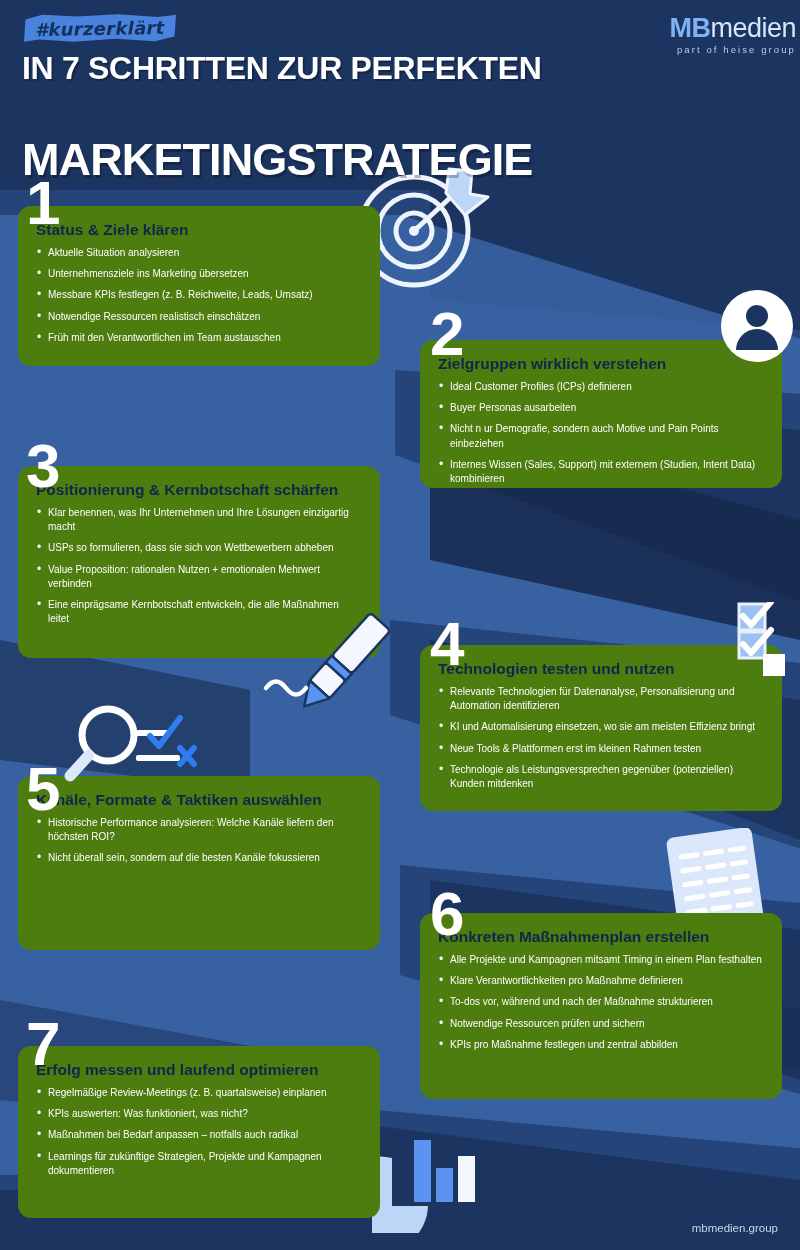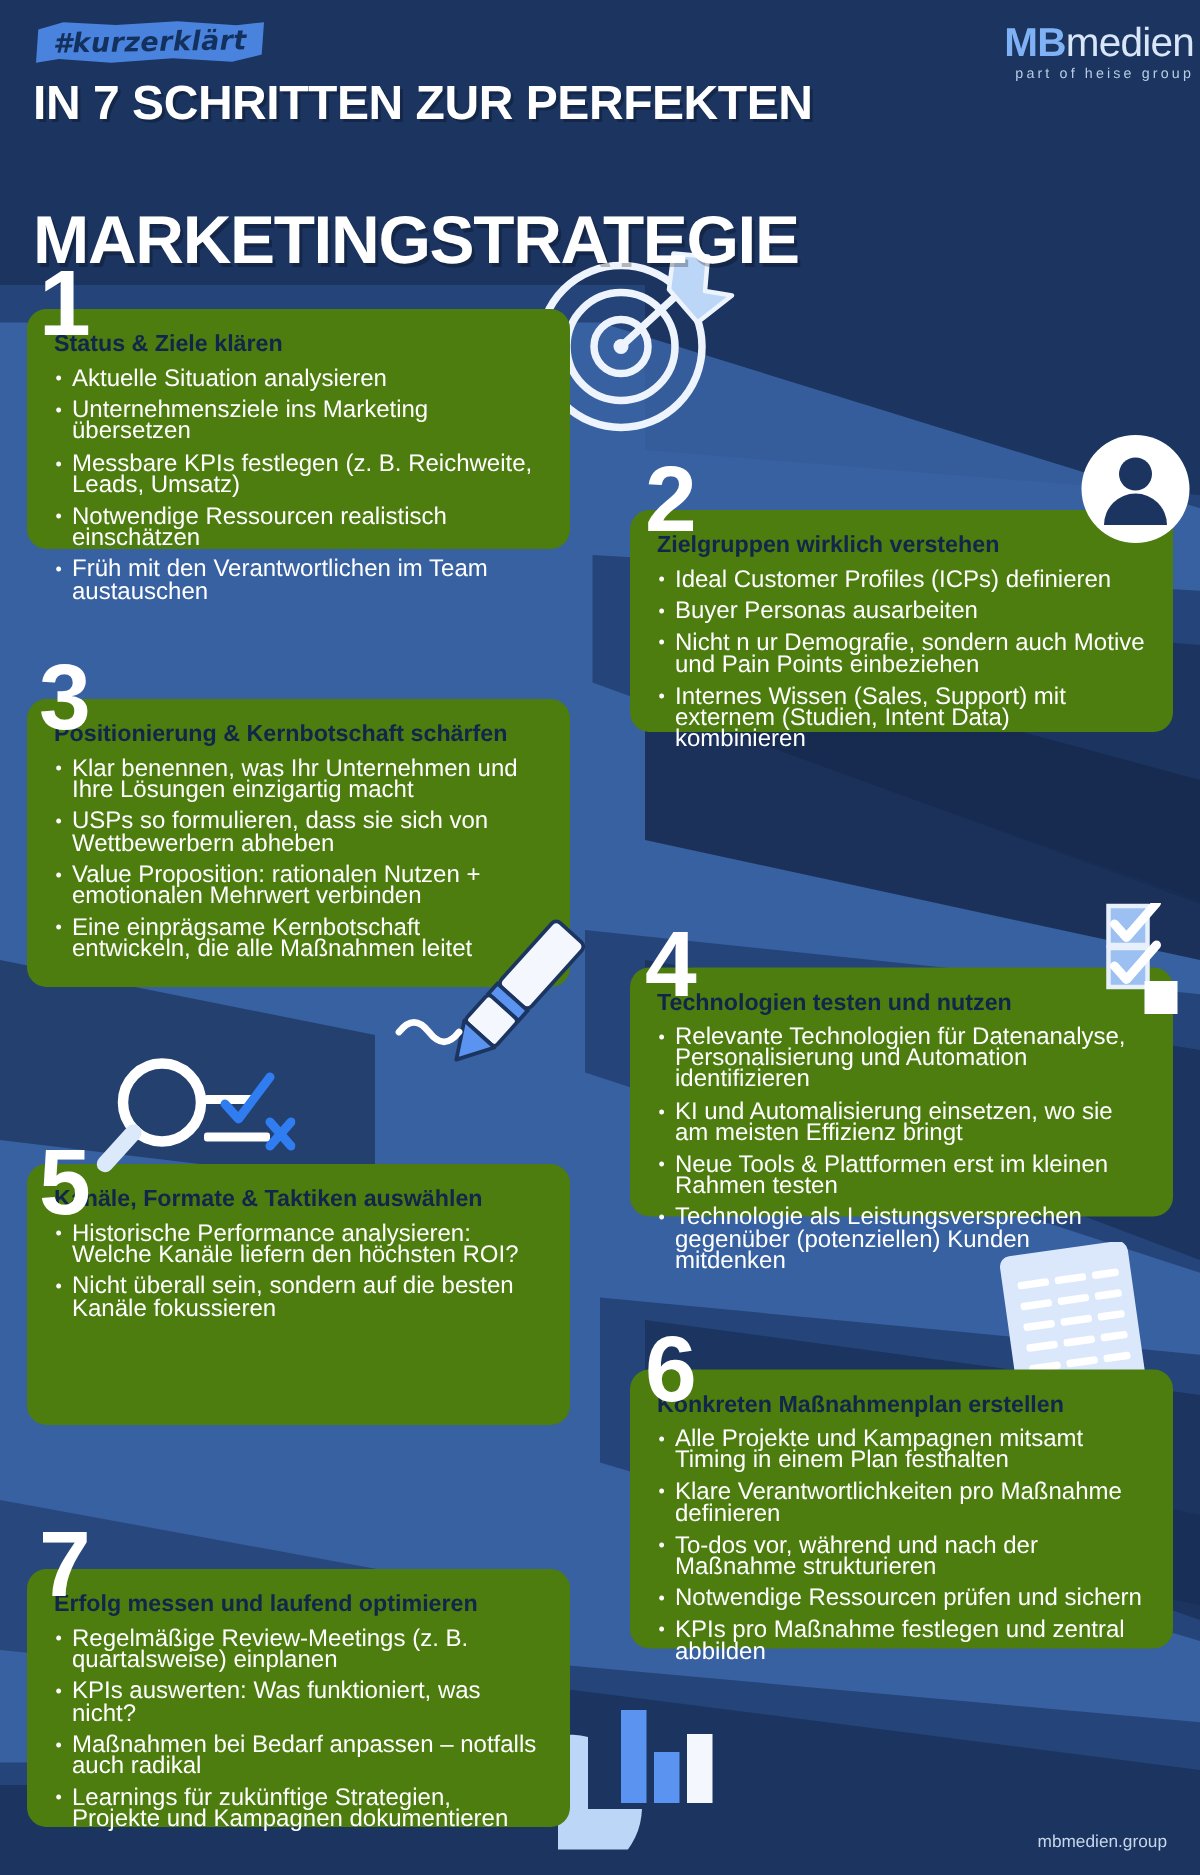--- a/index.html
+++ b/index.html
@@ -64,21 +64,21 @@
   .card{
     position:absolute;background:#4d7c0f;border-radius:13px;
     z-index:4;box-sizing:border-box;padding:14px 18px 14px 18px;
   }
   .card h3{
     margin:0 0 7px 0;color:#11264a;font-size:15.5px;line-height:19px;
     font-weight:bold;font-family:"Liberation Sans", sans-serif;
   }
   .card ul{margin:0;padding:0;list-style:none;}
   .card li{
-    position:relative;color:#ffffff;font-size:16px;line-height:14.2px;
+    position:relative;color:#ffffff;font-size:10px;line-height:14.2px;
     padding-left:12px;margin-bottom:7px;
   }
   .card li:before{
     content:"•";position:absolute;left:1px;top:-1px;color:#ffffff;font-size:12px;
   }
 
   
   .icon{position:absolute;z-index:3;}
   .icon.front{z-index:6;}
 

